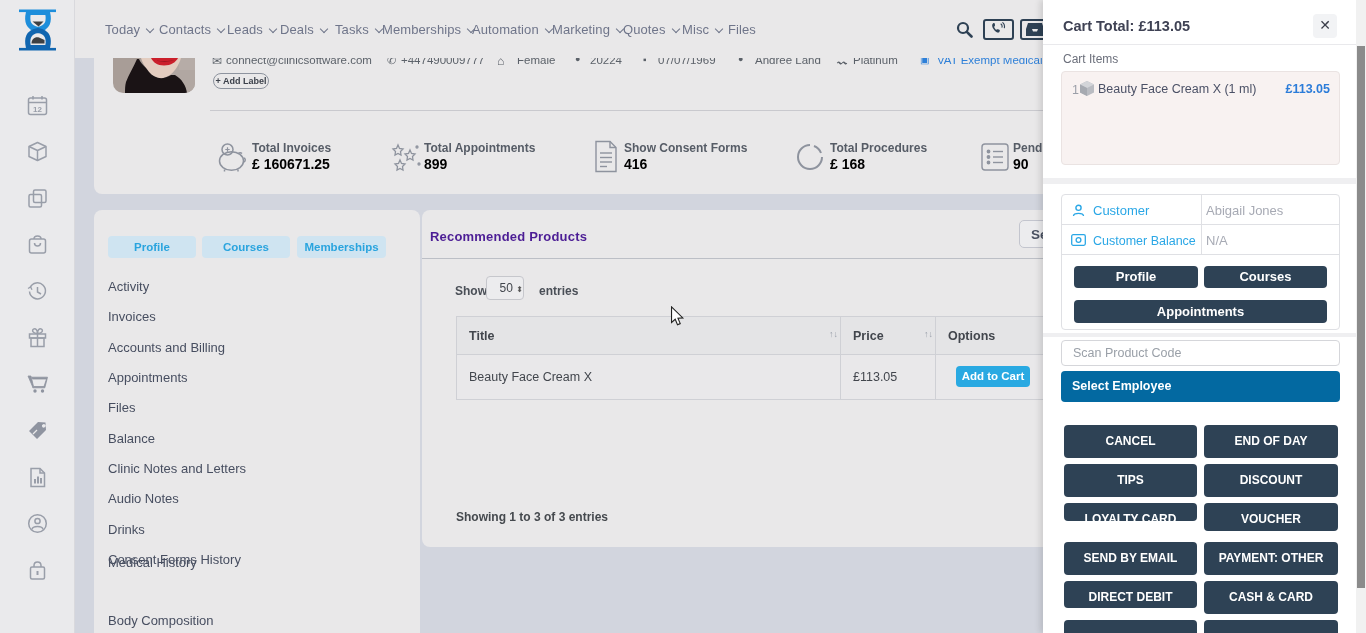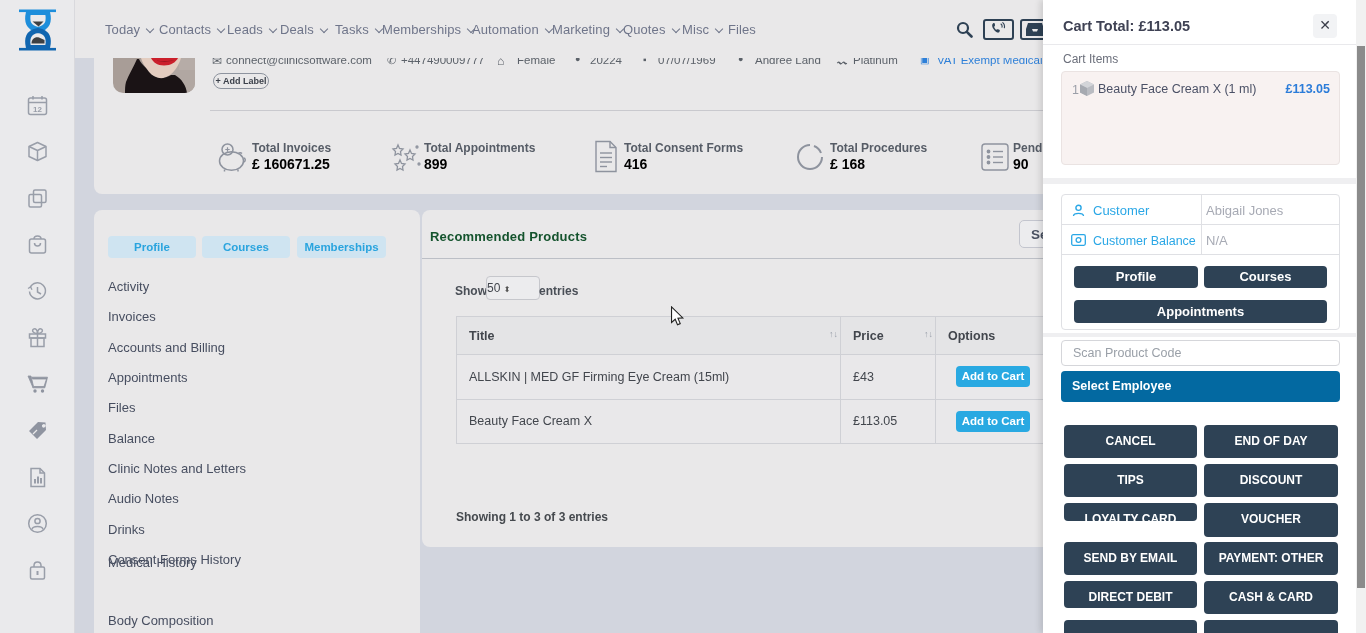--- a/index.html
+++ b/index.html
@@ -106,21 +106,21 @@
   <svg style="position:absolute;left:498px;top:140px;" width="28" height="33" viewBox="0 0 28 33">
       <g fill="none" stroke="#8e939e" stroke-width="1.4">
         <path d="M4 1.5 L18 1.5 L24 7.5 L24 31.5 L4 31.5 Z"></path>
         <path d="M18 1.5 L18 7.5 L24 7.5"></path>
         <line x1="8" y1="13" x2="20" y2="13"></line>
         <line x1="8" y1="17.5" x2="20" y2="17.5"></line>
         <line x1="8" y1="22" x2="20" y2="22"></line>
         <line x1="8" y1="26.5" x2="15" y2="26.5"></line>
       </g>
     </svg>
-  <div class="stat-label" style="left:530px;top:141px;">Total Consent Forms</div>
+  <div class="stat-label" style="left:530px;top:141px;">Show Consent Forms</div>
   <div class="stat-val" style="left:530px;top:156px;">416</div>
   <svg style="position:absolute;left:701px;top:142px;" width="30" height="30" viewBox="0 0 30 30">
       <g fill="none" stroke="#8e939e" stroke-width="2">
         <path d="M15 3 A12 12 0 1 0 27 15"></path>
         <path d="M19 4 A12 12 0 0 1 26 11"></path>
       </g>
     </svg>
   <div class="stat-label" style="left:736px;top:141px;">Total Procedures</div>
   <div class="stat-val" style="left:736px;top:156px;">£ 168</div>
   <svg style="position:absolute;left:886px;top:142px;" width="30" height="30" viewBox="0 0 30 30">
@@ -152,38 +152,33 @@
   <div class="lmenu" style="top:431px;">Balance</div>
   <div class="lmenu" style="top:461px;">Clinic Notes and Letters</div>
   <div class="lmenu" style="top:491px;">Audio Notes</div>
   <div class="lmenu" style="top:522px;">Drinks</div>
   <div class="lmenu" style="top:552px;">Consent Forms History</div>
   <div class="lmenu" style="top:555px;">Medical History</div>
   <div class="lmenu" style="top:613px;">Body Composition</div>
 </div>
 
 <div class="abs" id="rc-content" style="left:422px;top:210px;width:930px;height:337px;z-index:2;">
-  <div style="position:absolute;left:8px;top:19px;font-size:13px;font-weight:700;color:#14532d;letter-spacing:0.2px;">Recommended Products</div>
+  <div style="position:absolute;left:8px;top:19px;font-size:13px;font-weight:700;color:#4c1d95;letter-spacing:0.2px;">Recommended Products</div>
   <div style="position:absolute;left:597px;top:10px;width:330px;height:28px;background:#ececee;border:1px solid #c3c5ce;border-radius:5px;font-size:13.5px;font-weight:700;color:#4a5161;line-height:27px;padding-left:11px;">Select</div>
   <div style="position:absolute;left:0px;top:48px;width:930px;height:1px;background:#bcbfc6;"></div>
   <div style="position:absolute;left:33px;top:74px;font-size:12px;font-weight:700;color:#4a4f57;">Show</div>
-  <div style="position:absolute;left:64px;top:66px;width:54px;height:24px;background:#ececee;border:1px solid #c6c7cc;border-radius:4px;font-size:12px;color:#42464d;text-align:left;line-height:23px;">50 <span style="font-size:8px;color:#555;">⬍</span></div>
+  <div style="position:absolute;left:64px;top:66px;width:38px;height:24px;background:#ececee;border:1px solid #c6c7cc;border-radius:4px;font-size:12px;color:#42464d;text-align:right;line-height:23px;">50 <span style="font-size:8px;color:#555;">⬍</span></div>
   <div style="position:absolute;left:117px;top:74px;font-size:12px;font-weight:700;color:#4a4f57;">entries</div>
   <table id="ptable">
     <tbody>
         <tr>
       <th style="width:384px;">Title <span style="float:right;color:#9aa0aa;font-size:9px;font-weight:400;margin-right:2px;">↑↓</span></th>
       <th style="width:95px;">Price <span style="float:right;color:#9aa0aa;font-size:9px;font-weight:400;margin-right:2px;">↑↓</span></th>
       <th>Options</th>
     </tr>
-    <tr>
-          <td>ALLSKIN | MED GF Firming Eye Cream (15ml)</td>
-          <td>£43</td>
-          <td><span class="addcart">Add to Cart</span></td>
-        </tr>
     <tr>
           <td>Beauty Face Cream X</td>
           <td>£113.05</td>
           <td><span class="addcart">Add to Cart</span></td>
         </tr>
   </tbody>
     </table>
   <div style="position:absolute;left:34px;top:300px;font-size:12px;font-weight:700;color:#45494e;">Showing 1 to 3 of 3 entries</div>
 </div>
 
@@ -369,21 +364,21 @@
     <div style="position:absolute;left:18px;top:3px;width:279px;height:26px;background:#fff;border:1px solid #d5d6da;border-radius:4px;font-size:12.5px;color:#9aa0a8;line-height:24px;padding-left:11px;">Scan Product Code</div>
     <div style="position:absolute;left:18px;top:34px;width:279px;height:31px;background:#0369a1;border-radius:4px;font-size:12.5px;font-weight:700;color:#fff;line-height:31px;padding-left:11px;">Select Employee</div>
   </div>
 
   <div class="dsec" style="top:415px;height:218px;">
     <div class="navybtn" style="left:21px;top:10px;width:133px;height:33px;font-size:12px;line-height:33px;">CANCEL</div>
     <div class="navybtn" style="left:161px;top:10px;width:134px;height:33px;font-size:12px;line-height:33px;">END OF DAY</div>
     <div class="navybtn" style="left:21px;top:49px;width:133px;height:33px;font-size:12px;line-height:33px;">TIPS</div>
     <div class="navybtn" style="left:161px;top:49px;width:134px;height:33px;font-size:12px;line-height:33px;">DISCOUNT</div>
     <div class="navybtn" style="left:21px;top:88px;width:133px;height:18px;font-size:12px;line-height:33px;">LOYALTY CARD</div>
-    <div class="navybtn" style="left:161px;top:88px;width:134px;height:34px;font-size:12px;line-height:33px;">VOUCHER</div>
+    <div class="navybtn" style="left:161px;top:88px;width:134px;height:28px;font-size:12px;line-height:33px;">VOUCHER</div>
     <div class="navybtn" style="left:21px;top:127px;width:133px;height:33px;font-size:12px;line-height:33px;">SEND BY EMAIL</div>
     <div class="navybtn" style="left:161px;top:127px;width:134px;height:33px;font-size:12px;line-height:33px;">PAYMENT: OTHER</div>
     <div class="navybtn" style="left:21px;top:166px;width:133px;height:27px;font-size:12px;line-height:33px;">DIRECT DEBIT</div>
     <div class="navybtn" style="left:161px;top:166px;width:134px;height:33px;font-size:12px;line-height:33px;">CASH &amp; CARD</div>
     <div class="navybtn" style="left:21px;top:205px;width:133px;height:33px;font-size:12px;line-height:33px;"></div>
     <div class="navybtn" style="left:161px;top:205px;width:134px;height:33px;font-size:12px;line-height:33px;"></div>
   </div>
 </div>
 
 <div class="abs" id="sbar"></div>

